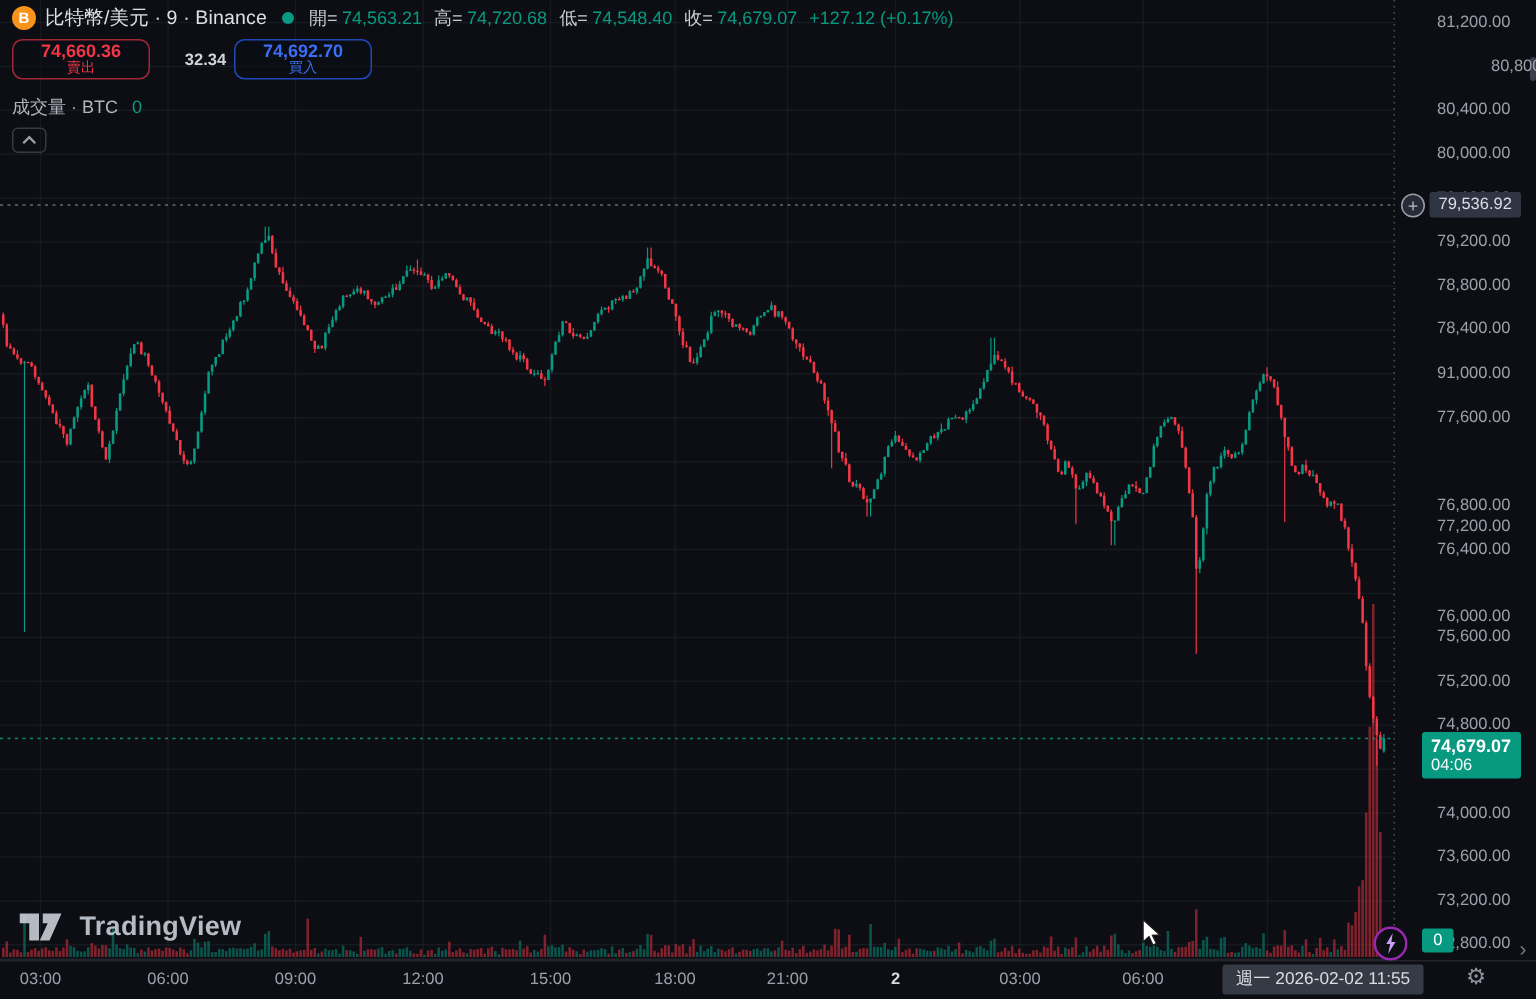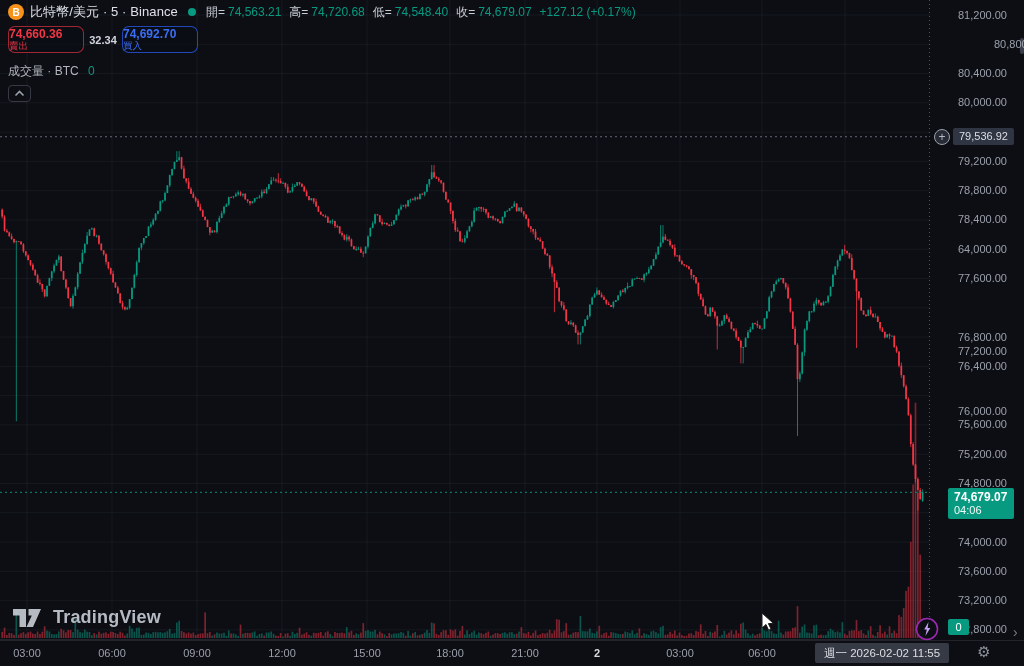--- a/index.html
+++ b/index.html
@@ -15,27 +15,27 @@
   .title-row { display:flex; align-items:center; gap:6px; height:18px; }
   .btc-icon { width:16px; height:16px; border-radius:50%; background:#f7931a; color:#fff;
     font-size:10px; font-weight:bold; display:flex; align-items:center; justify-content:center; }
   .sym-title { font-size:13px; color:#dde1e7; letter-spacing:.1px; }
   .status-dot { width:8px; height:8px; border-radius:50%; background:#089981; margin:0 4px; }
   .ohlc { display:flex; align-items:center; gap:8px; font-size:12px; }
   .ohlc .lbl { color:#c8ccd4; }
   .ohlc .val { color:#089981; margin-left:-5px; }
   .ohlc .chg { color:#089981; }
   .btn-row { display:flex; align-items:center; margin-top:5px; }
-  .trade-btn { width:76px; height:27px; border-radius:7px; background:rgba(12,14,20,.6);
-    display:flex; flex-direction:column; align-items:flex-start; justify-content:center; line-height:1.05; cursor:pointer; }
+  .trade-btn { width:92px; height:27px; border-radius:7px; background:rgba(12,14,20,.6);
+    display:flex; flex-direction:column; align-items:center; justify-content:center; line-height:1.05; cursor:pointer; }
   .sell { border:1px solid rgba(242,54,69,.65); color:#f23645; }
   .buy  { border:1px solid rgba(41,98,255,.7); color:#3b6ef5; }
   .trade-btn .p { font-size:12px; font-weight:bold; }
   .trade-btn .t { font-size:9.5px; }
-  .spread { width:38px; text-align:center; font-size:11px; font-weight:bold; color:#d1d4dc; }
+  .spread { width:38px; text-align:center; font-size:11px; font-weight:bold; color:#d1d4dc;margin-left:18px; }
   .vol-row { margin-top:10px; font-size:12px; color:#b2b5be; }
   .vol-row .v0 { color:#089981; margin-left:6px; }
   .collapse-btn { margin-top:5px; width:23px; height:17px; border:1px solid #363a45; border-radius:4px;
     display:flex; align-items:center; justify-content:center; cursor:pointer; background:rgba(12,14,20,.4); }
   
   #watermark { position:absolute; left:13px; top:604px; display:flex; align-items:center; gap:12px;
     z-index:4; opacity:.88; }
   #watermark .wm-text { font-size:18px; font-weight:bold; color:#ced2dc; letter-spacing:.2px; }
   
   #price-axis { position:absolute; left:930px; top:0; width:94px; height:640px; z-index:3; cursor:ns-resize; }
@@ -1280,21 +1280,21 @@
       <rect x="921.7299999999999" y="492.3320759999995" width="1.7" height="8.480952000000002" fill="#089981"></rect>
       <line x1="0" y1="136.73745600000012" x2="929" y2="136.73745600000012" stroke="#70747f" stroke-width="1" stroke-dasharray="2 3" opacity="0.9"></line>
       <line x1="0" y1="492.3320759999995" x2="929" y2="492.3320759999995" stroke="#089981" stroke-width="1" stroke-dasharray="2 3" opacity="0.9"></line>
       <line x1="929.5" y1="0" x2="929.5" y2="640" stroke="#8a8e99" stroke-width="1" stroke-dasharray="1 3" opacity="0.55"></line>
       <line x1="0" y1="639.5" x2="930" y2="639.5" stroke="rgba(158,163,176,0.15)" stroke-width="1"></line>
     </svg>
 
   <div id="legend">
     <div class="title-row">
       <span class="btc-icon">B</span>
-      <span class="sym-title">比特幣/美元 · 5 · Binance</span>
+      <span class="sym-title">比特幣/美元 · 9 · Binance</span>
       <span class="status-dot"></span>
       <span class="ohlc">
         <span class="lbl">開=</span>
         <span class="val">74,563.21</span>
         <span class="lbl">高=</span>
         <span class="val">74,720.68</span>
         <span class="lbl">低=</span>
         <span class="val">74,548.40</span>
         <span class="lbl">收=</span>
         <span class="val">74,679.07</span>
@@ -1341,21 +1341,21 @@
     <div id="vol-badge">0</div>
     <div id="scroll-sliver"></div>
   <div class="ptick" style="top: 8.5px;">81,200.00</div>
       <div class="ptick" style="top: 37.78px; padding-left: 36px;">80,800.00</div>
       <div class="ptick" style="top: 67.06px;">80,400.00</div>
       <div class="ptick" style="top: 96.34px;">80,000.00</div>
       <div class="ptick" style="top: 125.62px;">79,600.00</div>
       <div class="ptick" style="top: 154.9px;">79,200.00</div>
       <div class="ptick" style="top: 184.18px;">78,800.00</div>
       <div class="ptick" style="top: 213.46px;">78,400.00</div>
-      <div class="ptick" style="top: 242.74px;">64,000.00</div>
+      <div class="ptick" style="top: 242.74px;">91,000.00</div>
       <div class="ptick" style="top: 272.02px;">77,600.00</div>
       <div class="ptick" style="top: 301.3px; margin-top: 44px;">77,200.00</div>
       <div class="ptick" style="top: 330.58px;">76,800.00</div>
       <div class="ptick" style="top: 359.86px;">76,400.00</div>
       <div class="ptick" style="top: 405px;">76,000.00</div>
       <div class="ptick" style="top: 418.42px;">75,600.00</div>
       <div class="ptick" style="top: 447.7px;">75,200.00</div>
       <div class="ptick" style="top: 476.98px;">74,800.00</div>
       <div class="ptick" style="top: 506.26px;">74,400.00</div>
       <div class="ptick" style="top: 535.54px;">74,000.00</div>

